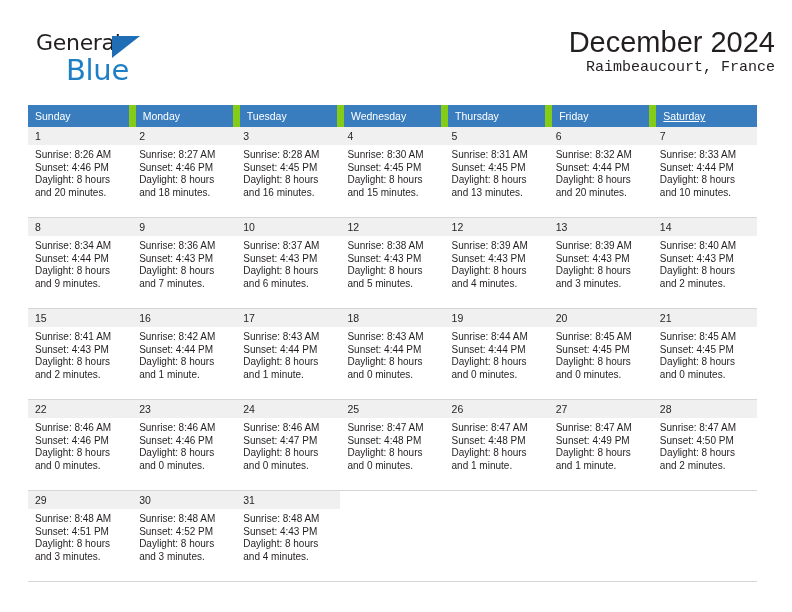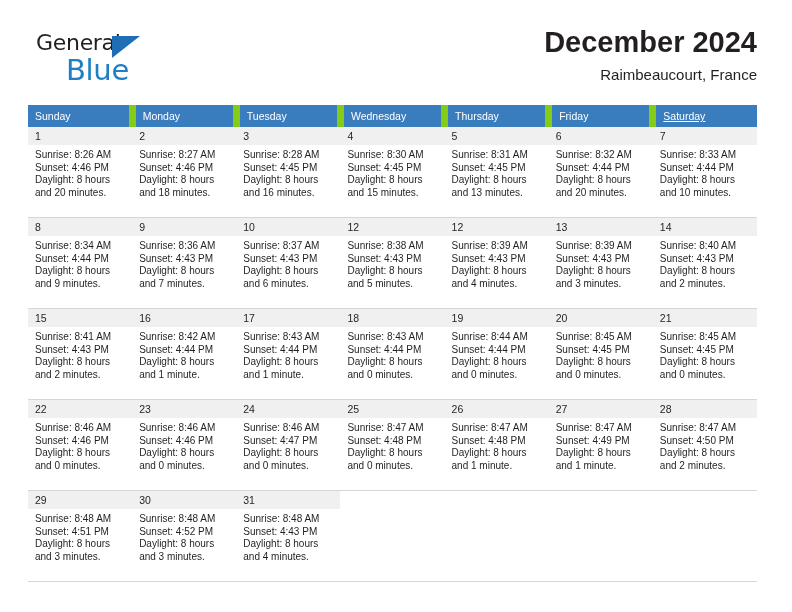--- a/index.html
+++ b/index.html
@@ -19,21 +19,21 @@
     width: 792px;
     height: 612px;
     box-sizing: border-box;
   }
 
   
   .header {
     position: absolute;
     left: 28px;
     top: 26px;
-    right: 35px;
+    right: 17px;
     height: 72px;
   }
   .logo {
     position: absolute;
     left: 8px;
     top: 6px;
     width: 120px;
     height: 56px;
   }
   .logo-general {
@@ -67,30 +67,30 @@
   }
 
   .title-block {
     position: absolute;
     right: 0;
     top: 0;
     text-align: right;
   }
   .month-title {
     font-size: 29px;
-    font-weight: bold;
+    font-weight: normal;
     color: #231f20;
     line-height: 1.15;
     white-space: nowrap;
   }
   .location {
     font-size: 15px;
     color: #231f20;
-    margin-top: 7px;
     white-space: nowrap;
+    font-family: Liberation Mono, monospace;
   }
 
   
   .calendar {
     position: absolute;
     left: 28px;
     top: 105px;
     width: 729px;
     border-collapse: collapse;
     table-layout: fixed;

